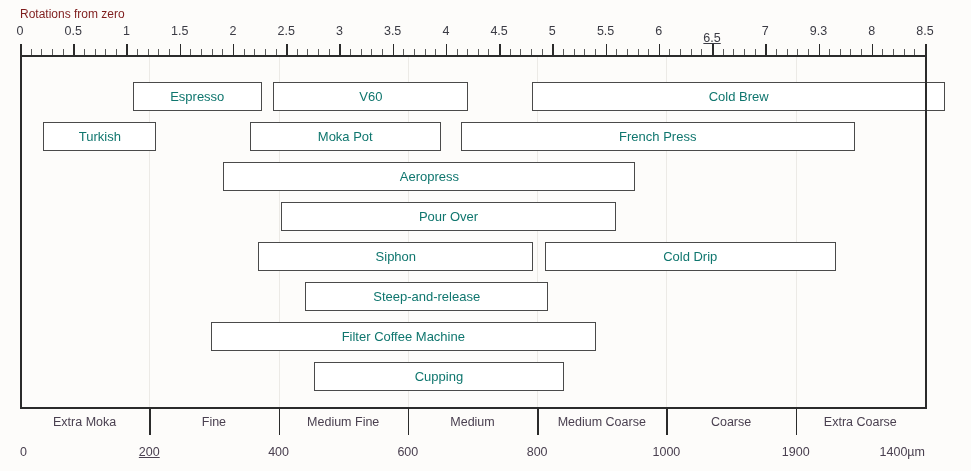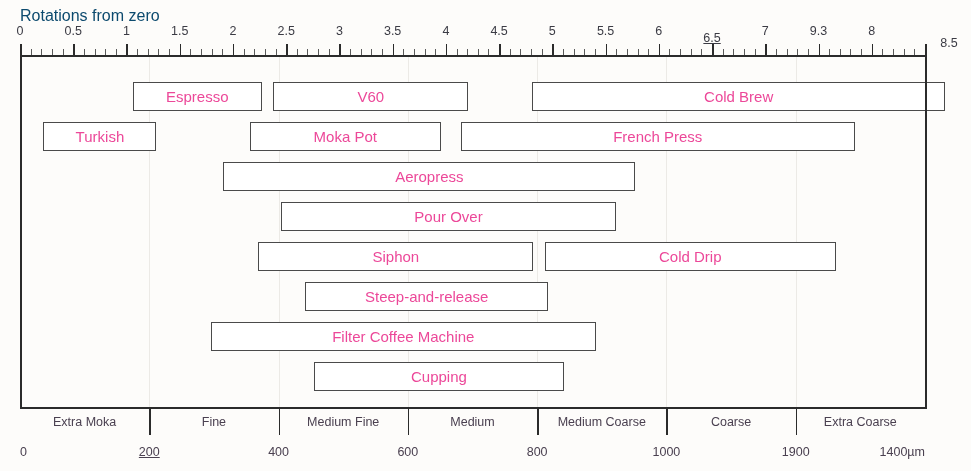--- a/index.html
+++ b/index.html
@@ -8,22 +8,22 @@
     background:#fdfcfa;
     font-family:"Liberation Sans", sans-serif;
     position:relative;
     overflow:hidden;
     -webkit-font-smoothing:antialiased;
   }
   #chart{position:absolute;left:0;top:0;width:971px;height:471px;}
 
   .axis-title{
     position:absolute;
-    font-size:16px;
-    color:#0c4a6e;
+    font-size:12px;
+    color:#7f1d1d;
     white-space:nowrap;
   }
   .top-tick-label{
     position:absolute;
     font-size:12.5px;
     color:#3b3b44;
     transform:translateX(-50%);
     white-space:nowrap;
   }
   .bottom-tick-label{
@@ -43,22 +43,22 @@
 
   .bar{
     position:absolute;
     height:29px;
     background:#ffffff;
     border:1.6px solid #4a4a4a;
     box-sizing:border-box;
     display:flex;
     align-items:center;
     justify-content:center;
-    font-size:15px;
-    color:#ec4899;
+    font-size:13px;
+    color:#0f766e;
     white-space:nowrap;
     overflow:hidden;
   }
 
   .cat-label{
     position:absolute;
     font-size:12.5px;
     color:#4a4050;
     transform:translateX(-50%);
     white-space:nowrap;
@@ -81,21 +81,21 @@
       <div class="top-tick-label" style="left: 392.647px; top: 24px;">3.5</div>
       <div class="top-tick-label" style="left: 445.882px; top: 24px;">4</div>
       <div class="top-tick-label" style="left: 499.118px; top: 24px;">4.5</div>
       <div class="top-tick-label" style="left: 552.353px; top: 24px;">5</div>
       <div class="top-tick-label" style="left: 605.588px; top: 24px;">5.5</div>
       <div class="top-tick-label" style="left: 658.824px; top: 24px;">6</div>
       <div class="top-tick-label" style="left: 712.059px; top: 31px; text-decoration: underline;">6.5</div>
       <div class="top-tick-label" style="left: 765.294px; top: 24px;">7</div>
       <div class="top-tick-label" style="left: 818.529px; top: 24px;">9.3</div>
       <div class="top-tick-label" style="left: 871.765px; top: 24px;">8</div>
-      <div class="top-tick-label" style="left: 949px; top: 24px; margin-top: 12px;">8.5</div>
+      <div class="top-tick-label" style="left: 925px; top: 24px;">8.5</div>
     </div>
   <div id="top-ticks">
       <div class="tick major" style="left: 20px; top: 44px; height: 11px;"></div>
       <div class="tick" style="left: 30.6471px; top: 49px; height: 6px;"></div>
       <div class="tick" style="left: 41.2941px; top: 49px; height: 6px;"></div>
       <div class="tick" style="left: 51.9412px; top: 49px; height: 6px;"></div>
       <div class="tick" style="left: 62.5882px; top: 49px; height: 6px;"></div>
       <div class="tick major" style="left: 73.2353px; top: 44px; height: 11px;"></div>
       <div class="tick" style="left: 83.8824px; top: 49px; height: 6px;"></div>
       <div class="tick" style="left: 94.5294px; top: 49px; height: 6px;"></div>

